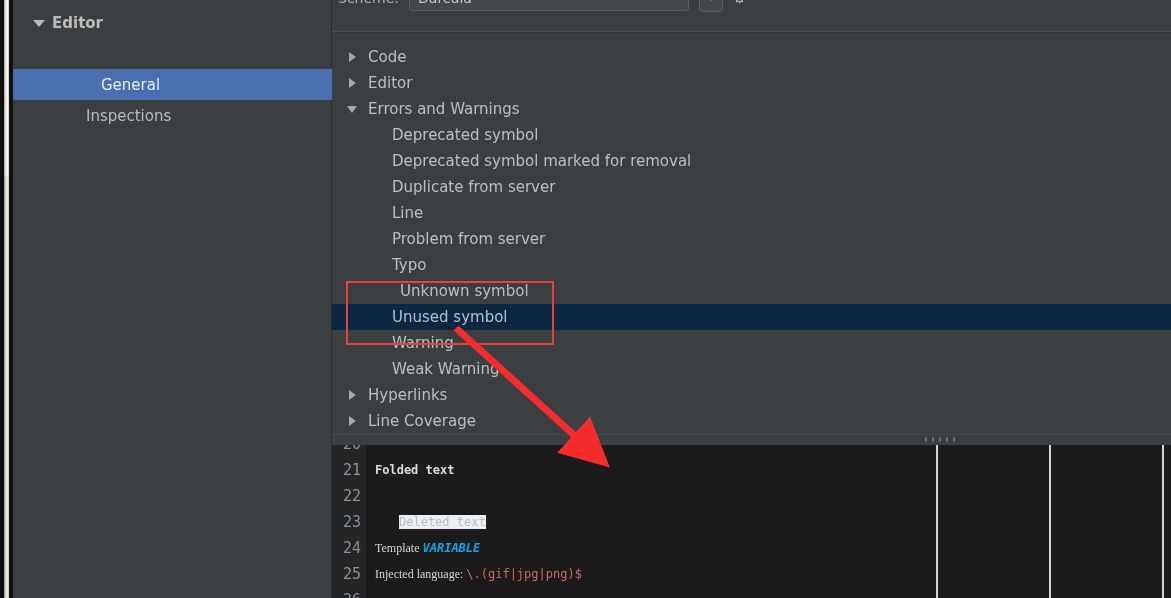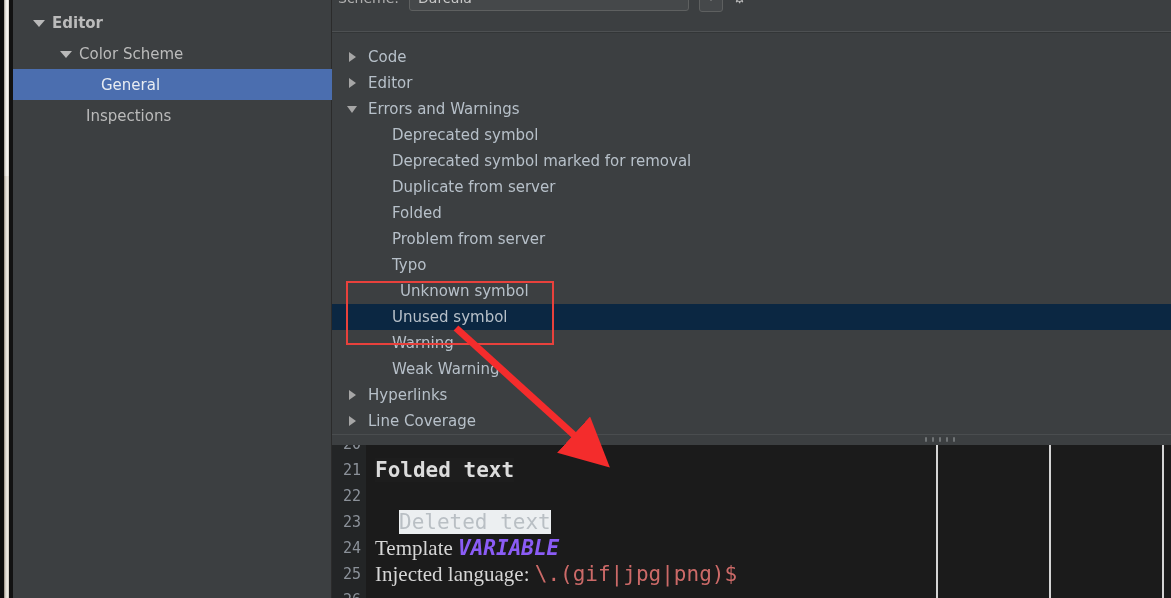--- a/index.html
+++ b/index.html
@@ -107,28 +107,28 @@
   
   .preview {
     position:absolute; top:445px; left:0; width:839px; height:153px;
     background:#1b1b1b; overflow:hidden;
     font-family:"DejaVu Sans Mono", monospace;
   }
   .gutter { position:absolute; top:0; left:0; width:34px; height:153px; background:#232526; }
   .code-line { position:absolute; left:0; width:839px; height:26px; display:flex; align-items:center; }
   .lnum { width:34px; text-align:right; padding-right:5px; box-sizing:border-box;
           font-size:15px; color:#8b9199; flex:0 0 auto; }
-  .ctext { padding-left:9px; font-size:21px; white-space:pre; }
+  .ctext { padding-left:9px; font-size:12px; white-space:pre; }
 
   .t-folded { background:#1d1d1d; color:#dcdcdc; font-weight:bold; }
   .t-foldedhl { background:#1d1d1d; color:#dcdcdc; font-weight:bold;
                 border-bottom:2px dotted #b89a5e; }
   .t-deleted { background:#eceff1; color:#b9bfc4; }
   .t-plain { color:#d6d6d6;font-family:Liberation Serif, serif; }
-  .t-var { color:#8b5cf6; font-weight:bold; font-style:italic; }
+  .t-var { color:#0ea5e9; font-weight:bold; font-style:italic; }
   .t-inject { color:#cc6a68; }
 
   .vline { position:absolute; top:0; width:2px; height:153px; background:#d4d4d4; }
 
   
   .anno-box {
     position:absolute; left:346px; top:281px; width:208px; height:64px;
     border:2px solid #e8413c; box-sizing:border-box; pointer-events:none;
   }
   .anno-cn {
@@ -147,24 +147,20 @@
     <div class="edge-black-a"></div>
     <div class="edge-scroll"></div>
     <div class="edge-scroll-top"></div>
     <div class="edge-black-b"></div>
   </div>
 
   <div class="nav-pane">
       <div class="nav-row" style="top: 7px; padding-left: 20px;">
         <span class="nav-arrow down"></span>
         <span class="nav-label bold">Editor</span>
-      </div>
-      <div class="nav-row" style="top: 38px; padding-left: 47px;">
-        <span class="nav-arrow down"></span>
-        <span class="nav-label">Color Scheme</span>
       </div>
       <div class="nav-row selected" style="top: 69px; padding-left: 88px;">
         <span class="nav-label">General</span>
       </div>
       <div class="nav-row" style="top: 100px; padding-left: 73px;">
         <span class="nav-label">Inspections</span>
         <span class="nav-copy-icon"><svg width="15" height="15" viewBox="0 0 15 15">
             <rect x="0.5" y="0.5" width="9" height="9" fill="#5a6069" stroke="#8b9199"></rect>
             <rect x="4.5" y="4.5" width="9" height="9" fill="#6b727b" stroke="#9aa1a9"></rect>
             <rect x="6.5" y="6.5" width="5" height="5" fill="none" stroke="#c3c9d0"></rect>
@@ -202,21 +198,21 @@
         <div class="attr-row" style="top: 78px; padding-left: 60px;">
           <span style="margin-left: 0px;">Deprecated symbol</span>
         </div>
         <div class="attr-row" style="top: 104px; padding-left: 60px;">
           <span style="margin-left: 0px;">Deprecated symbol marked for removal</span>
         </div>
         <div class="attr-row" style="top: 130px; padding-left: 60px;">
           <span style="margin-left: 0px;">Duplicate from server</span>
         </div>
         <div class="attr-row" style="top: 156px; padding-left: 60px;">
-          <span style="margin-left: 0px;">Folded</span>
+          <span style="margin-left: 0px;">Line</span>
         </div>
         <div class="attr-row" style="top: 182px; padding-left: 60px;">
           <span style="margin-left: 0px;">Problem from server</span>
         </div>
         <div class="attr-row" style="top: 208px; padding-left: 60px;">
           <span style="margin-left: 0px;">Typo</span>
         </div>
         <div class="attr-row" style="top: 234px; padding-left: 60px;">
           <span style="margin-left: 8px;">Unknown symbol</span>
         </div>

